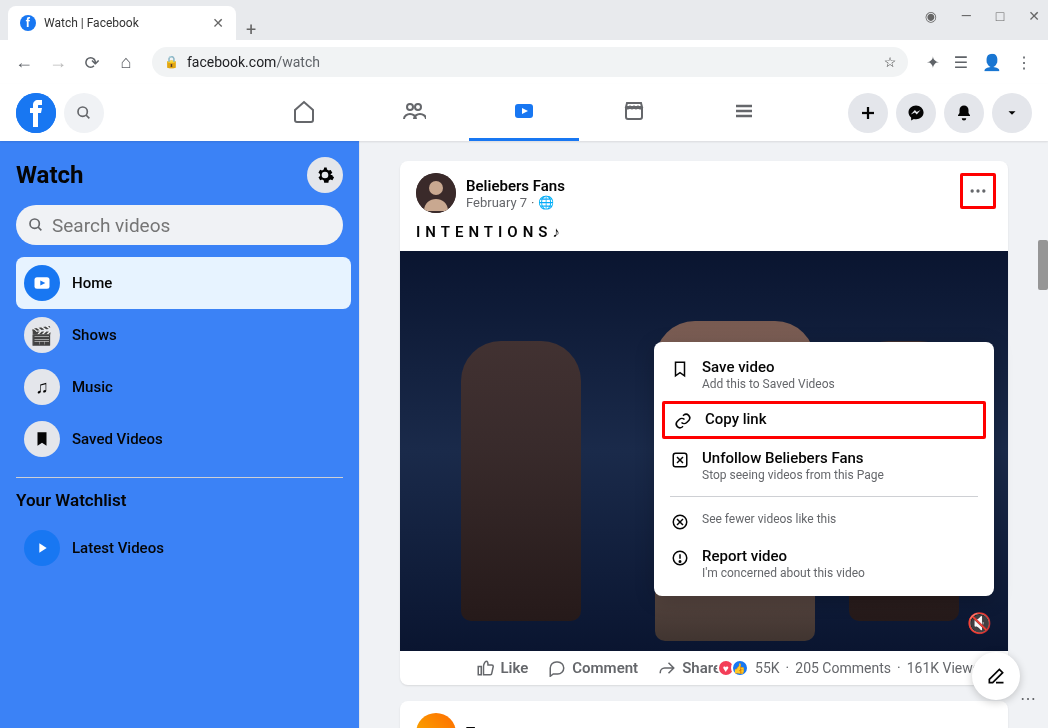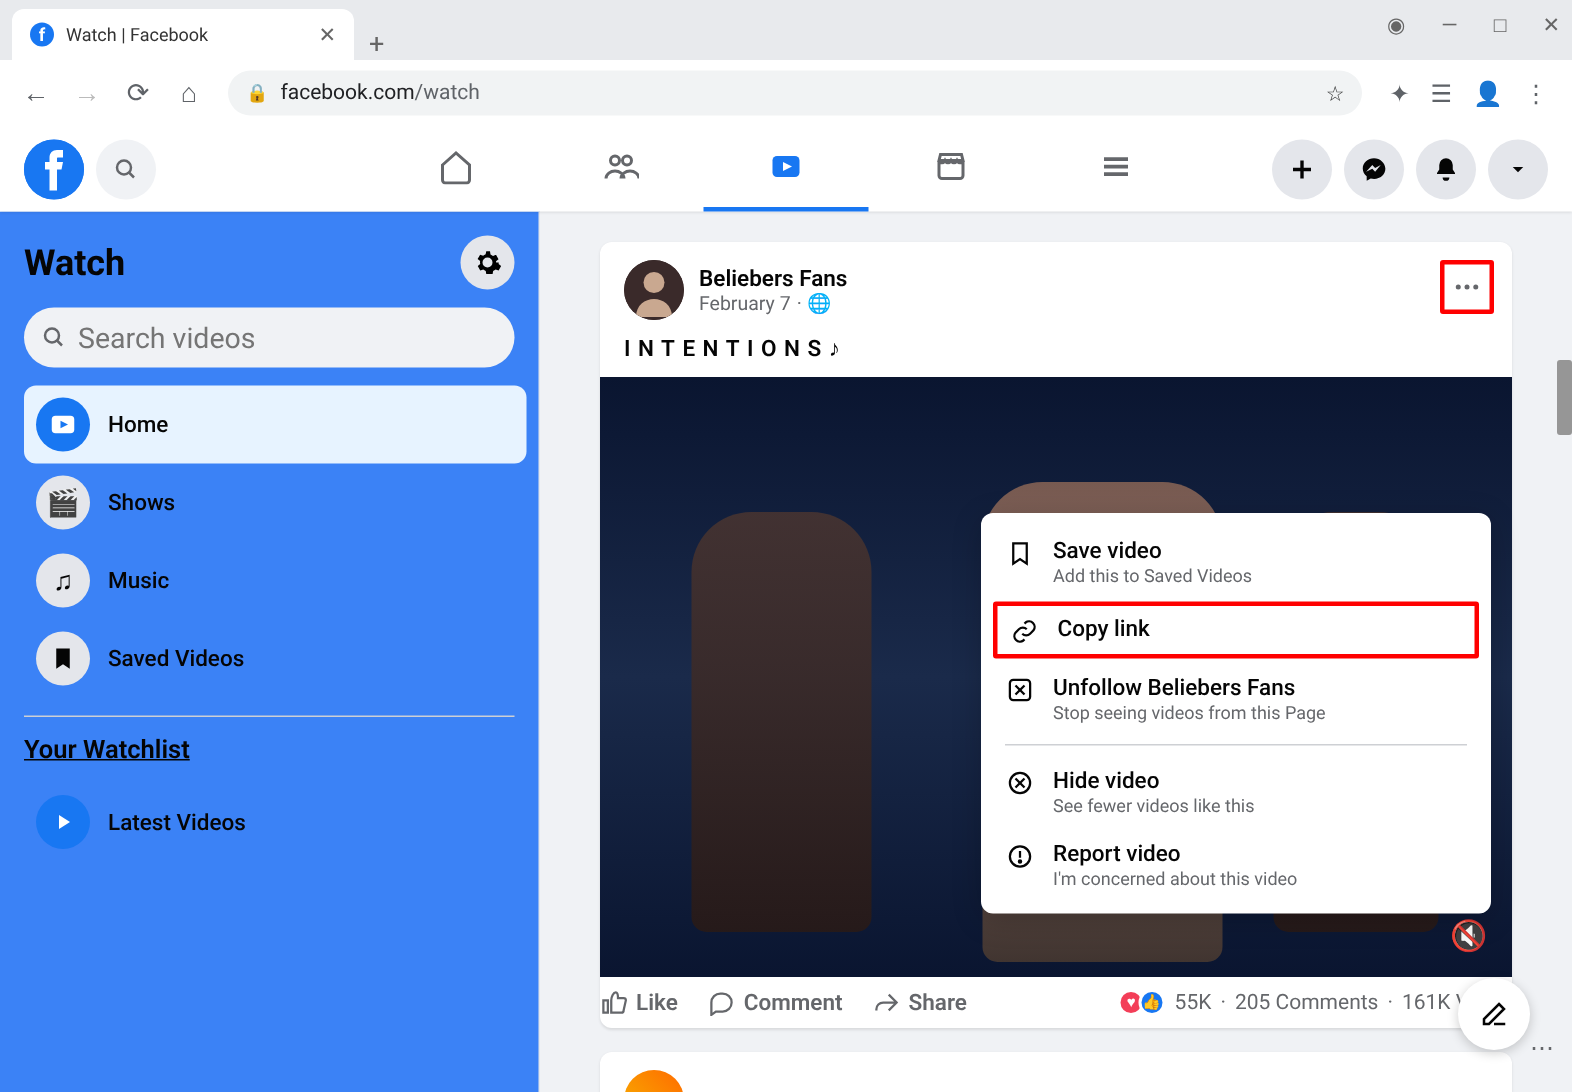--- a/index.html
+++ b/index.html
@@ -45,41 +45,41 @@
 .settings-btn { width: 36px; height: 36px; background: #e4e6eb; border-radius: 50%; display: flex; align-items: center; justify-content: center; cursor: pointer; }
 .side-search { background: #f0f2f5; border-radius: 20px; height: 40px; display: flex; align-items: center; padding: 0 12px; gap: 8px; color: #65676b; margin-bottom: 12px; margin-right: 8px; }
 .side-search input { border: none; background: transparent; outline: none; font-size: 19px; flex: 1; color: #050505; }
 .side-item { display: flex; align-items: center; gap: 12px; height: 52px; padding: 0 8px; border-radius: 8px; cursor: pointer; }
 .side-item.active { background: #e7f3ff; }
 .side-item-icon { width: 36px; height: 36px; border-radius: 50%; display: flex; align-items: center; justify-content: center; font-size: 18px; }
 .side-item.active .side-item-icon { background: #1877f2; color: #fff; }
 .side-item:not(.active) .side-item-icon { background: #e4e6eb; color: #050505; }
 .side-item-label { font-size: 15px; font-weight: 500; color: #050505; }
 .divider { height: 1px; background: #ced0d4; margin: 12px 8px 12px 0; }
-.section-title { font-size: 17px; font-weight: 600; color: #050505; margin: 8px 0 12px 0; text-decoration: underline; }
+.section-title { font-size: 17px; font-weight: 600; color: #050505; margin: 8px 0 12px 0; }
 .play-icon { width: 36px; height: 36px; background: #1877f2; border-radius: 50%; color: #fff; display: flex; align-items: center; justify-content: center; }
 
 
 .feed { flex: 1; padding: 20px 40px; overflow-y: auto; }
 .post { background: #fff; border-radius: 8px; box-shadow: 0 1px 2px rgba(0,0,0,0.1); margin-bottom: 16px; }
 .post-header { display: flex; align-items: center; padding: 12px 16px 6px; gap: 10px; position: relative; }
 .avatar { width: 40px; height: 40px; border-radius: 50%; background: #3a2a2a; display: flex; align-items: center; justify-content: center; overflow: hidden; }
 .post-author { font-weight: 600; font-size: 15px; color: #050505; }
 .post-meta { font-size: 13px; color: #65676b; display: flex; align-items: center; gap: 4px; }
 .post-more { position: absolute; right: 12px; top: 12px; width: 36px; height: 36px; display: flex; align-items: center; justify-content: center; cursor: pointer; border-radius: 50%; }
 .highlight-box { border: 3px solid #ff0000; border-radius: 2px; }
 .post-caption { padding: 4px 16px 10px; font-size: 15px; letter-spacing: 5px; font-weight: 600; color: #050505; }
 .video-area { background: #1a2540; height: 400px; position: relative; overflow: hidden; }
 .video-scene { position: absolute; inset: 0; background: linear-gradient(180deg, #0a1530 0%, #1a2a4a 50%, #0a1530 100%); }
 .performer { position: absolute; bottom: 30px; width: 120px; height: 280px; background: linear-gradient(180deg, #4a3530 0%, #2a1a15 100%); border-radius: 40px 40px 10px 10px; opacity: 0.85; }
 .performer.main-p { left: 42%; width: 160px; height: 320px; bottom: 10px; background: linear-gradient(180deg, #8a6555 0%, #a88070 40%, #4a3a30 100%); }
 .performer.left-p { left: 10%; }
 .performer.right-p { right: 8%; width: 110px; }
 .mute-icon { position: absolute; right: 16px; bottom: 16px; color: #fff; font-size: 20px; }
-.post-actions { display: flex; align-items: center; justify-content: space-between; padding: 8px 0; }
+.post-actions { display: flex; align-items: center; justify-content: flex-end; padding: 8px 28px; }
 .action-row-left { display: flex; gap: 20px; }
 .action-btn { display: flex; align-items: center; gap: 6px; color: #65676b; font-weight: 600; font-size: 15px; cursor: pointer; }
 .stats { display: flex; align-items: center; gap: 6px; color: #65676b; font-size: 14px; }
 .react-icons { display: flex; }
 .react-pill { width: 18px; height: 18px; border-radius: 50%; border: 2px solid #fff; margin-left: -4px; display: flex; align-items: center; justify-content: center; font-size: 10px; color: #fff; }
 .react-pill.heart { background: #f33e58; }
 .react-pill.like { background: #1877f2; }
 
 
 .context-menu { position: absolute; left: 654px; top: 342px; width: 340px; background: #fff; border-radius: 8px; box-shadow: 0 4px 20px rgba(0,0,0,0.2); padding: 8px 0; z-index: 100; }
@@ -382,21 +382,20 @@
   <div class="menu-divider"></div>
   <div class="menu-item">
     <div class="menu-icon">
         <svg width="18" height="18" viewBox="0 0 24 24" fill="none" stroke="currentColor" stroke-width="2">
           <circle cx="12" cy="12" r="9"></circle>
           <line x1="8" y1="8" x2="16" y2="16"></line>
           <line x1="16" y1="8" x2="8" y2="16"></line>
         </svg>
       </div>
     <div class="menu-text">
-      <div class="menu-title">Hide video</div>
       <div class="menu-desc">See fewer videos like this</div>
     </div>
   </div>
   <div class="menu-item">
     <div class="menu-icon">
         <svg width="18" height="18" viewBox="0 0 24 24" fill="none" stroke="currentColor" stroke-width="2">
           <circle cx="12" cy="12" r="9"></circle>
           <line x1="12" y1="7" x2="12" y2="13"></line>
           <circle cx="12" cy="16.5" r="1" fill="currentColor"></circle>
         </svg>

